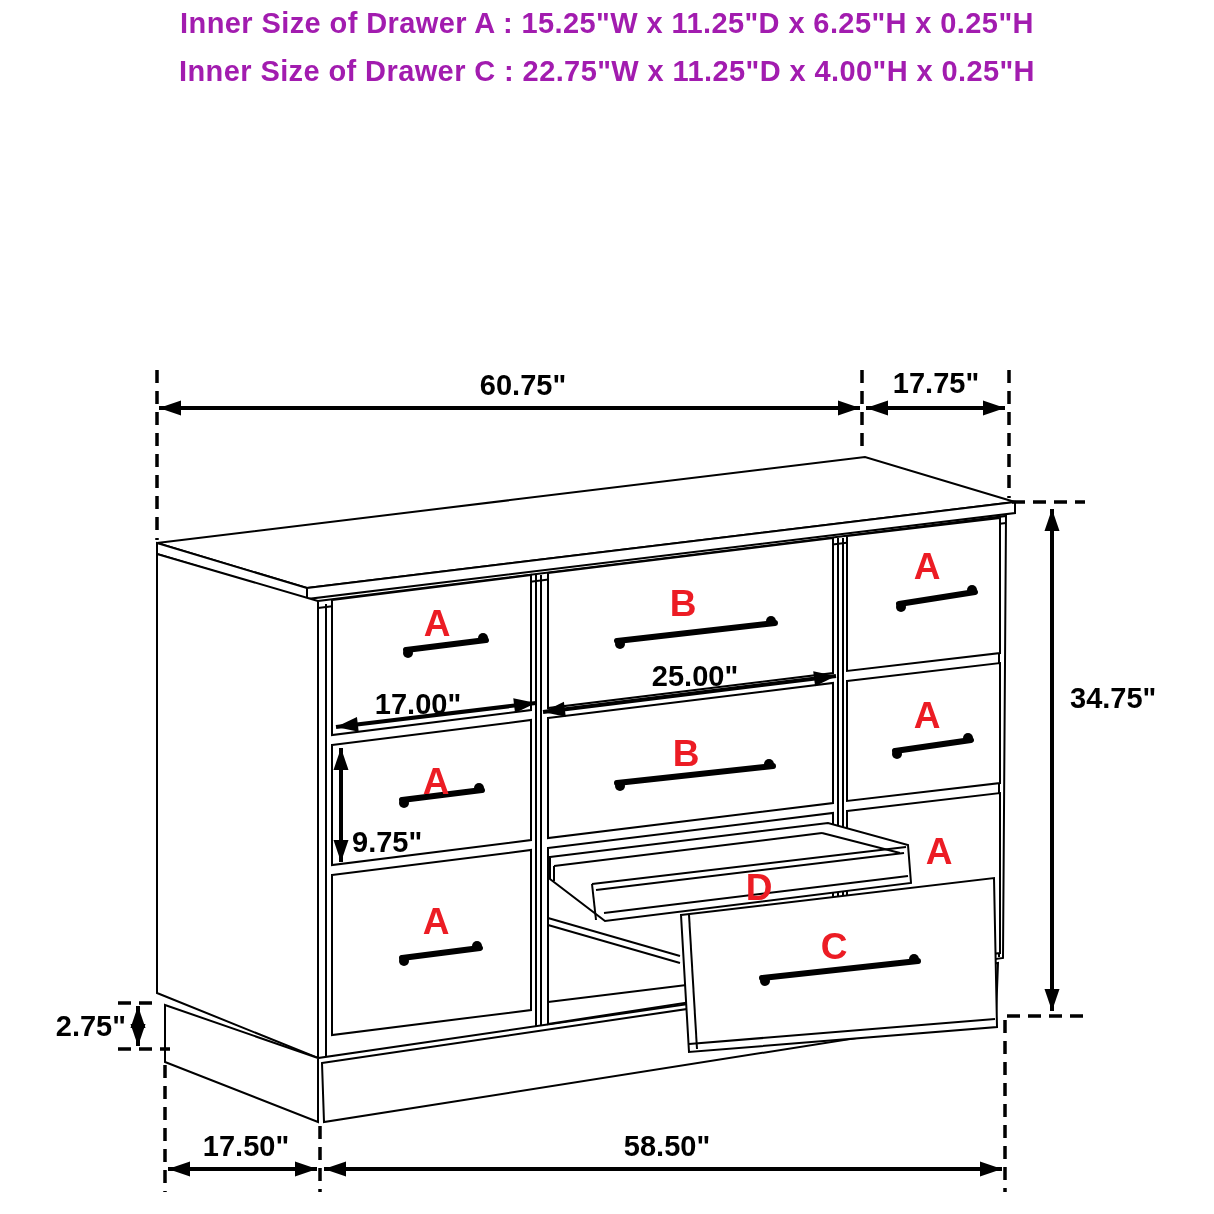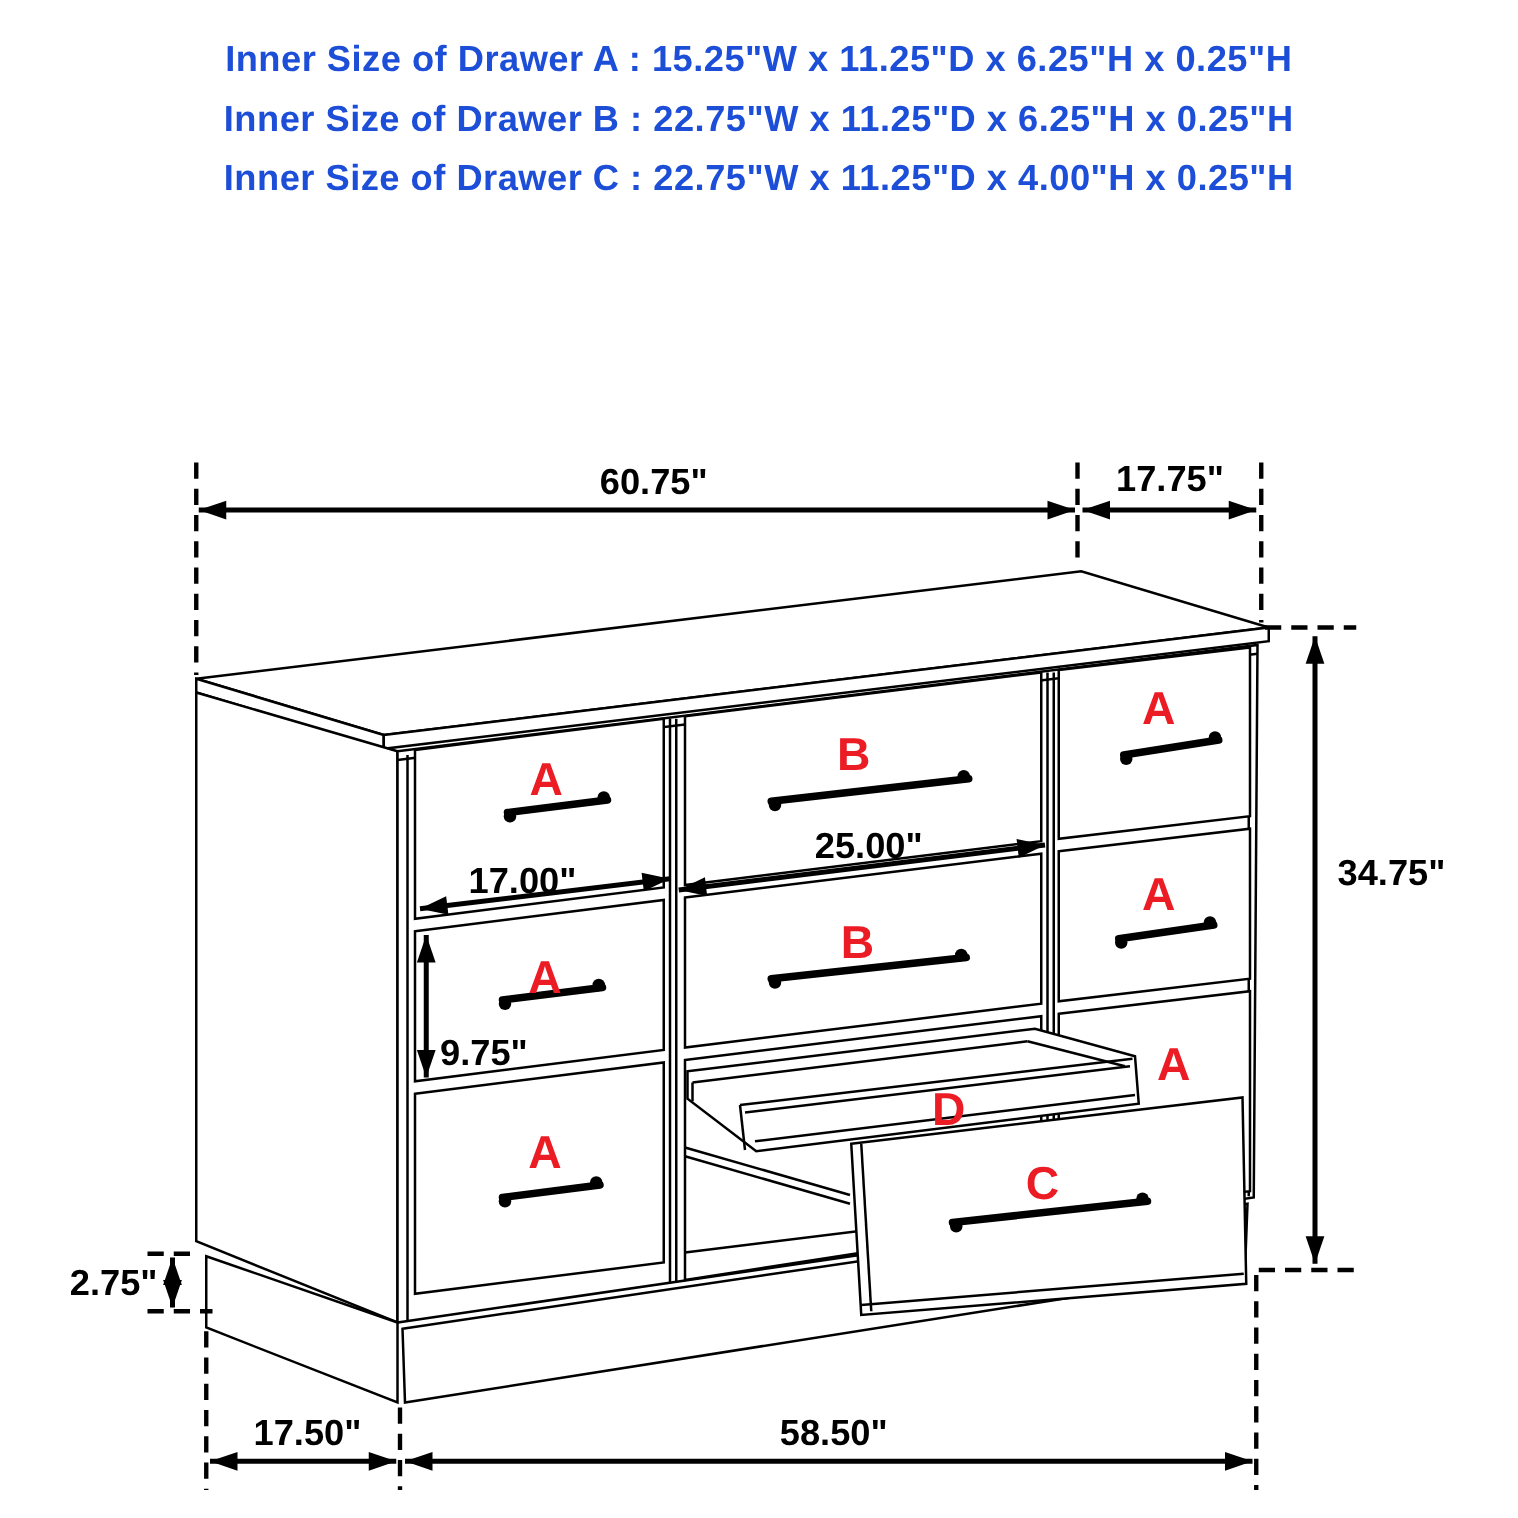--- a/index.html
+++ b/index.html
@@ -1,38 +1,37 @@
 <!DOCTYPE html>
 <html><head>
 <meta charset="utf-8">
 <style>
   html,body{margin:0;padding:0;background:#ffffff;}
   .page{position:relative;width:1214px;height:1214px;background:#fff;overflow:hidden;
         font-family:"Liberation Sans", sans-serif;}
-  .hdr{position:absolute;top:25px;left:0;width:1214px;text-align:center;
-       font-weight:bold;font-size:29px;line-height:47.5px;color:#1d4ed8;letter-spacing:.4px;}
+  .hdr{position:absolute;top:0;left:0;width:1214px;text-align:center;
+       font-weight:bold;font-size:29px;line-height:47.5px;color:#a21caf;letter-spacing:.4px;}
   .hdr div{white-space:pre;}
   svg{position:absolute;top:0;left:0;}
   .ln{stroke:#000;stroke-width:2;fill:none;}
   .face{stroke:#000;stroke-width:2;fill:#fff;}
   .dimln{stroke:#000;stroke-width:4;fill:none;}
   .dash{stroke:#000;stroke-width:3.5;fill:none;stroke-dasharray:13 8;}
   .dimtx{font-family:"Liberation Sans",sans-serif;font-weight:bold;font-size:29px;fill:#000;}
   .lbl{font-family:"Liberation Sans",sans-serif;font-weight:bold;font-size:37px;}
   .hbar{stroke:#000;stroke-width:6;stroke-linecap:round;}
   .hdot{fill:#000;stroke:none;}
 </style>
 </head>
 <body>
 
 <div class="page">
 
   <div class="hdr">
     <div>Inner Size of Drawer A : 15.25"W x 11.25"D x 6.25"H x 0.25"H</div>
-    <div>Inner Size of Drawer B : 22.75"W x 11.25"D x 6.25"H x 0.25"H</div>
     <div>Inner Size of Drawer C : 22.75"W x 11.25"D x 4.00"H x 0.25"H</div>
   </div>
 
   <svg width="1214" height="1214" viewBox="0 0 1214 1214">
     <defs>
       <marker id="arr" markerUnits="userSpaceOnUse" markerWidth="26" markerHeight="20" refX="24" refY="10" orient="auto-start-reverse">
         <path d="M24,10 L2,2.5 L2,17.5 Z" fill="#000"></path>
       </marker>
     </defs>
 

